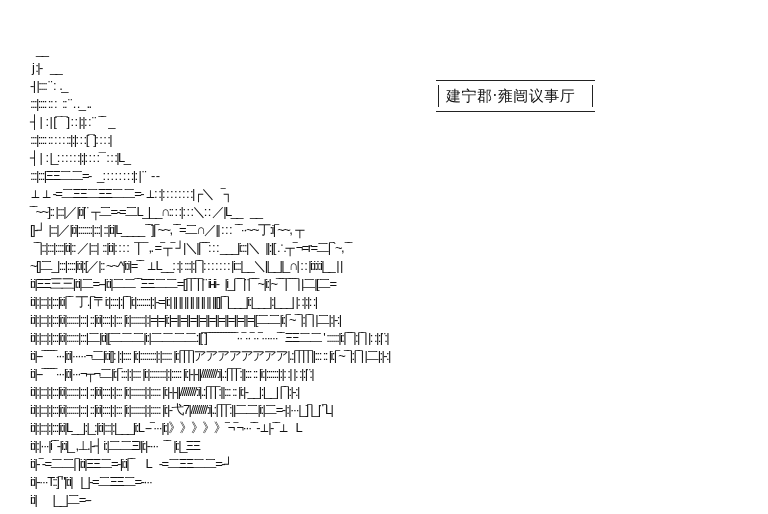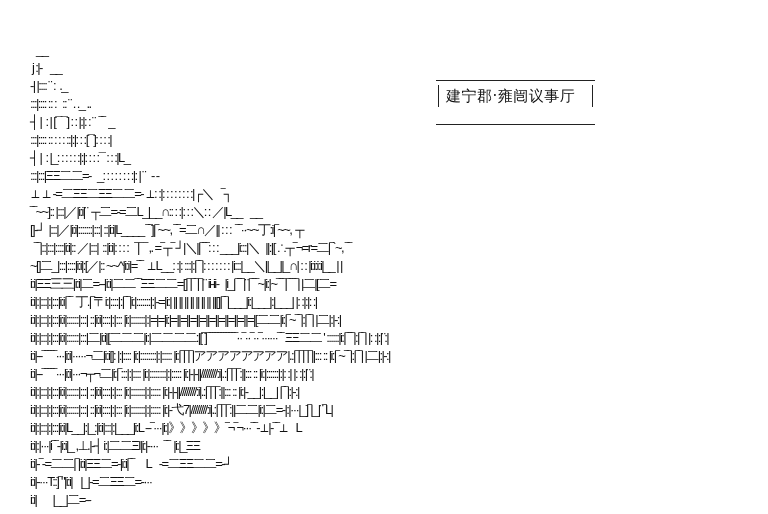--- a/index.html
+++ b/index.html
@@ -15,21 +15,21 @@
     letter-spacing: -1.6px;
     color: #111111;
     white-space: pre;
   }
   .art .line { display: block; height: 18px; }
   .title-box {
     position: absolute;
     left: 436px;
     top: 80px;
     width: 159px;
-    height: 45px;
+    height: 32px;
     border-top: 1px solid #222;
     border-bottom: 1px solid #222;
     box-sizing: border-box;
   }
   .title-box .bar-l, .title-box .bar-r {
     position: absolute; top: 4px; width: 1px; height: 22px; background: #222;
   }
   .title-box .bar-l { left: 2px; }
   .title-box .bar-r { right: 2px; }
   .title-text {

